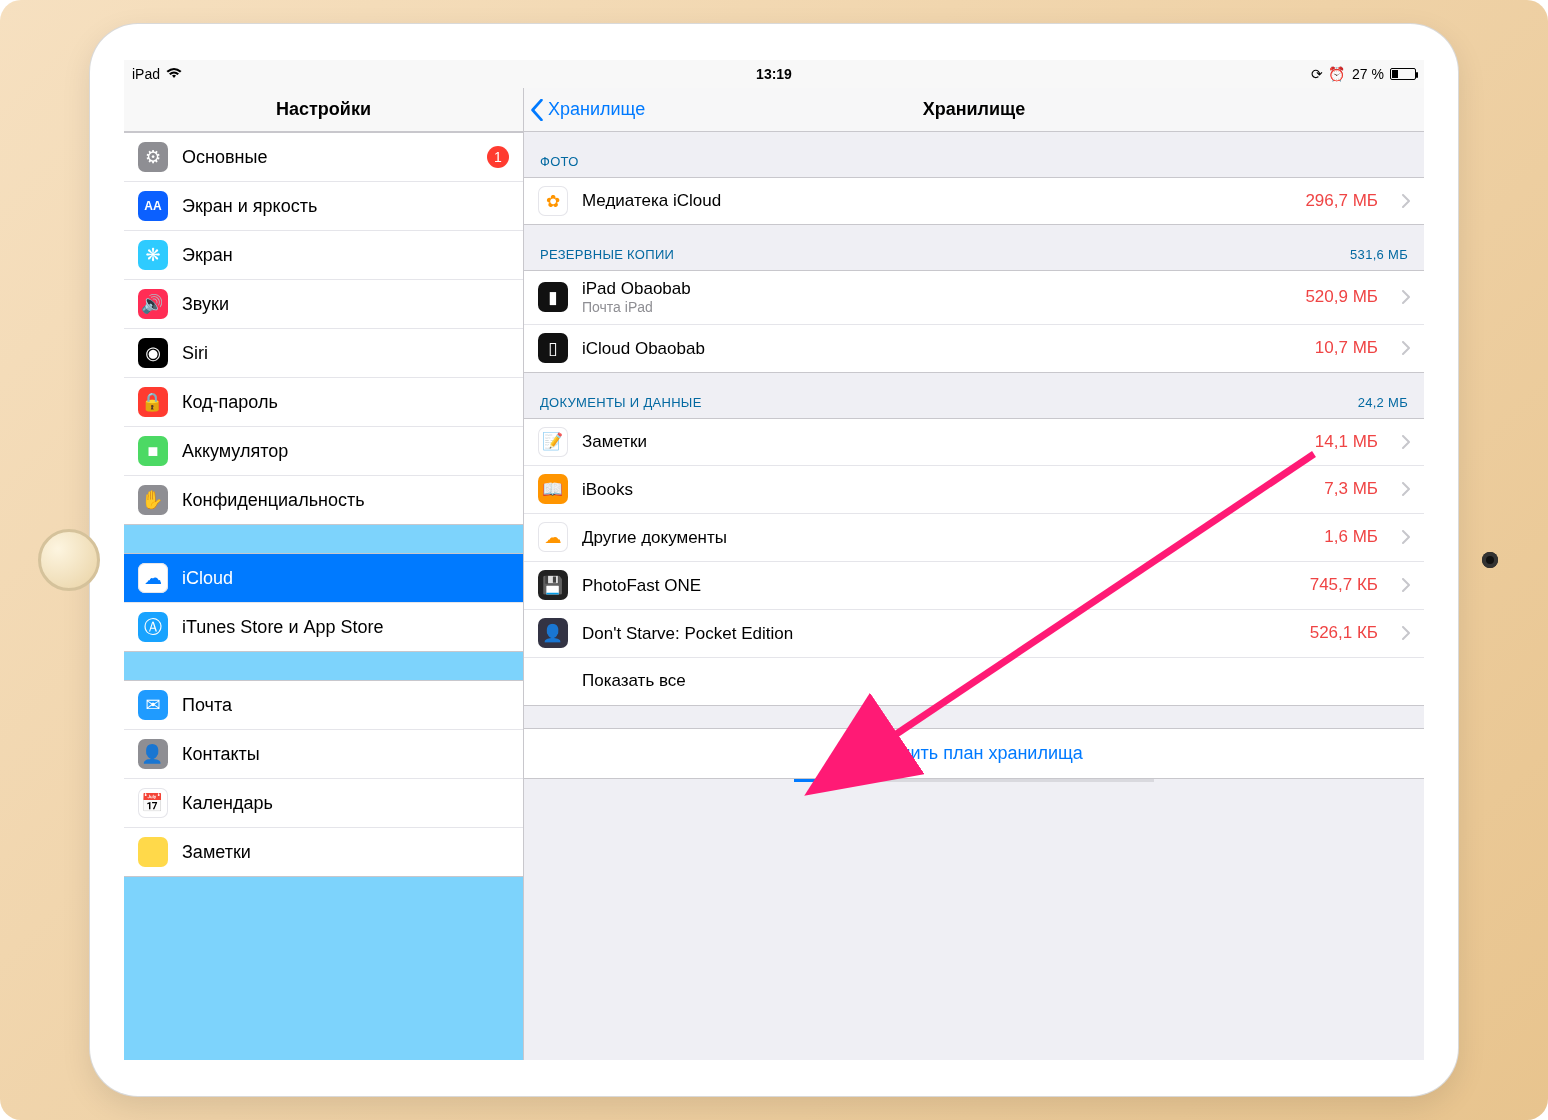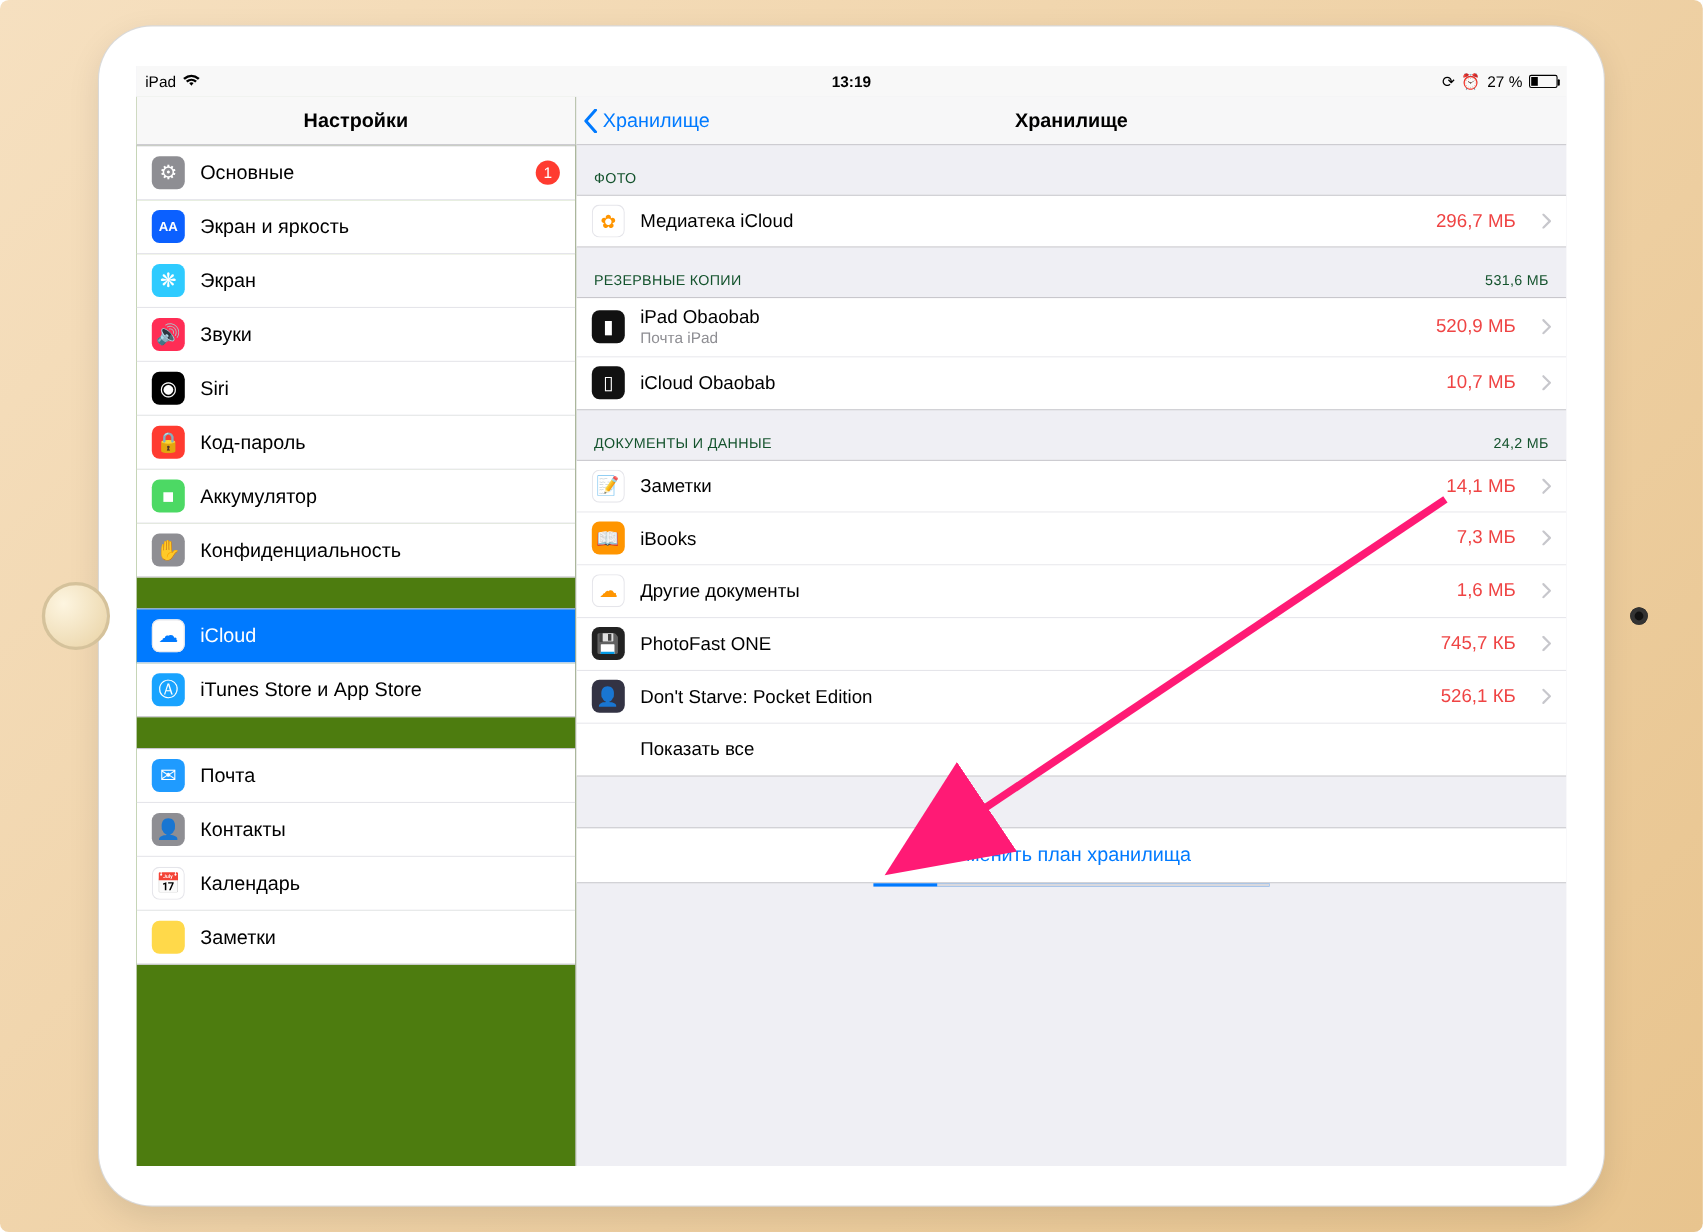--- a/index.html
+++ b/index.html
@@ -9,21 +9,21 @@
     width: 1548px;
     height: 1120px;
     position: relative;
   }
 
   
   .ipad-frame {
     position: absolute;
     inset: 0;
     background: linear-gradient(135deg,#f6e0c0,#e8c48e);
-    border-radius: 8px;
+    border-radius: 21px;
     padding: 24px 108px;
     display: flex;
     align-items: center;
     justify-content: center;
   }
   .ipad-bezel {
     position: absolute;
     left: 90px; right: 90px; top: 24px; bottom: 24px;
     background: #fff;
     border-radius: 48px;
@@ -81,21 +81,21 @@
   .content {
     height: calc(100% - 28px);
     display: flex;
     font-size: 17px;
   }
 
   
   .left-pane {
     width: 400px;
     border-right: 1px solid #c8c7cc;
-    background: #4d7c0f;
+    background: #7dd3fc;
     display: flex;
     flex-direction: column;
   }
   .left-header {
     height: 44px;
     background: #f8f8f8;
     border-bottom: 1px solid #c8c7cc;
     display: flex;
     align-items: center;
     justify-content: center;
@@ -149,21 +149,21 @@
     font-size:18px;
   }
   .nav-back { color:#007aff; display:flex; align-items:center; gap:4px; padding-left:6px; cursor:pointer; }
   .nav-back svg { width:14px; height:22px; }
   .nav-title { position:absolute; left:50%; transform:translateX(-50%); font-weight:600;}
   .detail-scroll { overflow:auto; flex:1; padding-bottom:10px; }
 
   .section-header {
     padding: 22px 16px 8px;
     font-size: 13px;
-    color:#14532d;
+    color:#0369a1;
     text-transform:uppercase;
     letter-spacing:0.3px;
     display:flex;
   }
   .section-header .val { margin-left:auto; }
 
   .row {
     background:#fff;
     border-bottom:1px solid #e5e5ea;
     min-height:48px;
@@ -183,21 +183,21 @@
   .chevron svg{ width:8px;height:14px; display:block;}
 
   .link-row {
     background:#fff;
     border-top:1px solid #c8c7cc;
     border-bottom:1px solid #c8c7cc;
     text-align:center;
     color:#007aff;
     padding:14px;
     font-size:18px;
-    margin-top:46px;
+    margin-top:22px;
     cursor:pointer;
   }
   .footer-text {
     text-align:center; color:#6d6d72; font-size:14px;
     padding:12px 0 2px;
   }
   .quota-bar {
     width:360px; height:3px; margin:0 auto;
     background:#007aff;
     position:relative;

